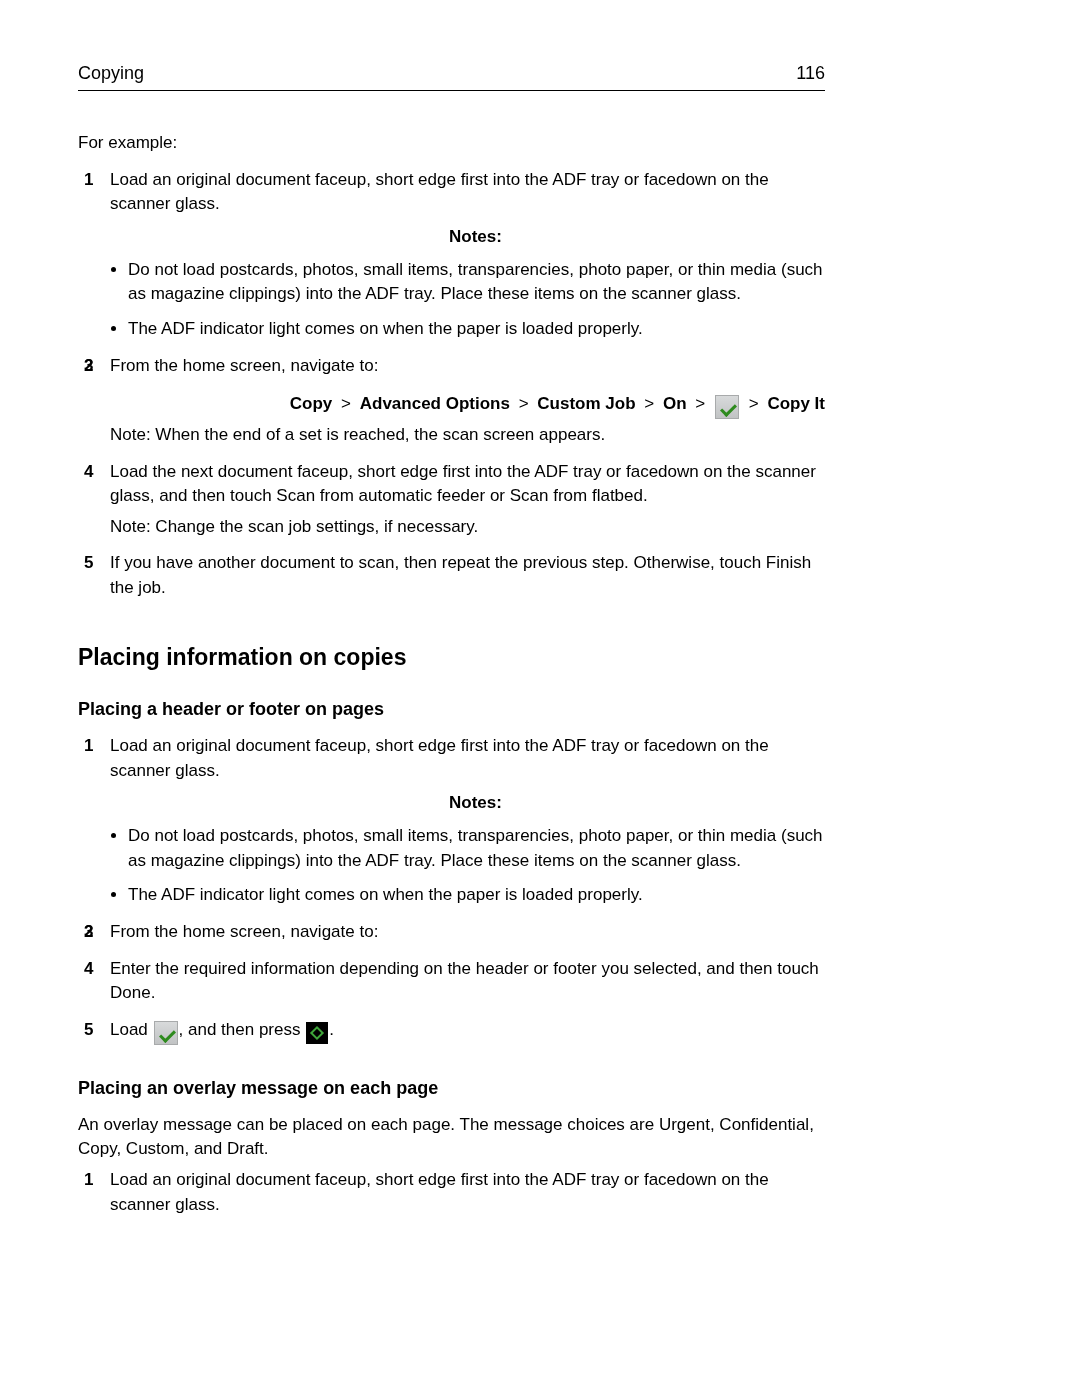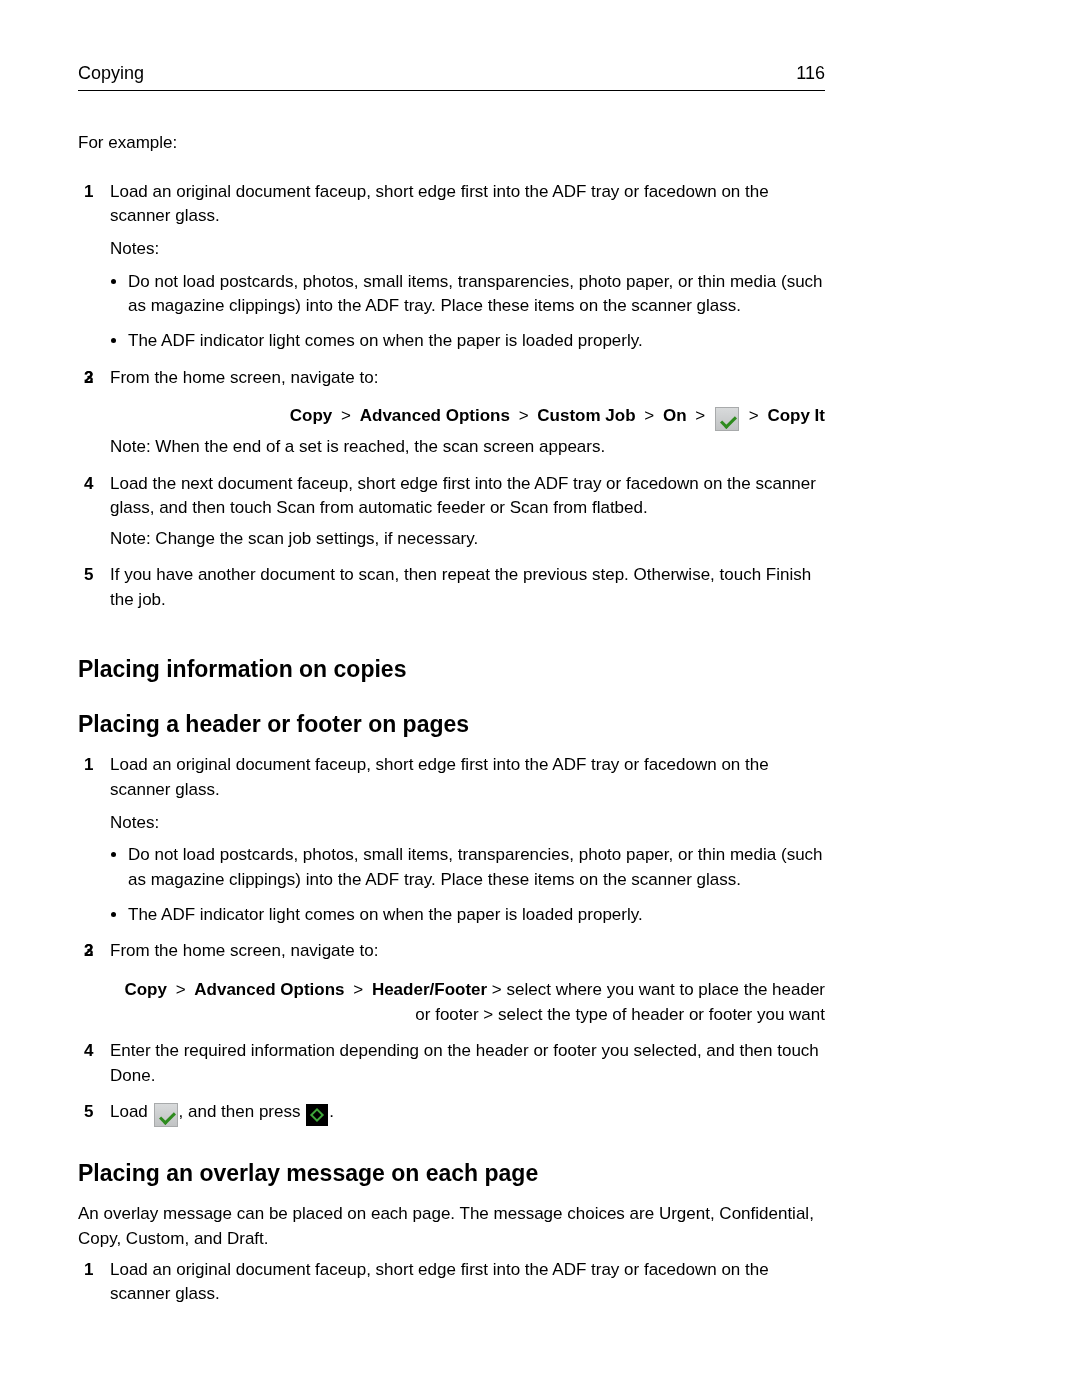--- a/index.html
+++ b/index.html
@@ -19,40 +19,41 @@
   .page-header {
     display: flex;
     justify-content: space-between;
     align-items: baseline;
     border-bottom: 1px solid #000;
     padding-bottom: 4px;
     margin-bottom: 40px;
     font-size: 18px;
   }
   p { margin: 6px 0; }
-  .for-example { margin-top: 6px; margin-bottom: 24px; }
+  .for-example { margin-top: 6px; margin-bottom: 12px; }
   ol.steps {
     list-style: none;
     padding: 0;
     margin: 0;
   }
   ol.steps > li {
     position: relative;
     padding-left: 32px;
     margin-bottom: 12px;
   }
   ol.steps > li > .num {
     position: absolute;
     left: 6px;
     top: 0;
     font-weight: bold;
   }
   .notes-label {
-    font-weight: normal;
-    margin: 8px 0 8px 0;
+    font-weight: bold;
+    margin: 8px 0 8px 16px;
+    text-align: center;
   }
   ul.bullets {
     margin: 4px 0 10px 18px;
     padding: 0;
   }
   ul.bullets li {
     margin: 4px 0 10px 0;
     list-style: disc;
   }
   .crumb-block {
@@ -68,21 +69,21 @@
   }
   .note-line {
     margin: 6px 0 6px 0;
   }
   h1.section-title {
     font-size: 23px;
     font-weight: bold;
     margin: 40px 0 22px 0;
   }
   h2.subsection {
-    font-size: 23px;
+    font-size: 18px;
     font-weight: bold;
     margin: 20px 0 12px 0;
   }
   .icon-check {
     display: inline-block;
     width: 22px;
     height: 22px;
     background: linear-gradient(#d8dadb,#c1c3c4);
     vertical-align: middle;
     position: relative;
@@ -200,27 +201,20 @@
       </ul>
     </li>
 
     <li>
       <span class="num">2</span>
     </li>
 
     <li>
       <span class="num">3</span>
       <span>From the home screen, navigate to:</span>
-      <div class="crumb-block" style="margin-bottom:0;">
-        <span class="crumb">Copy</span>
-        <span class="sep">&gt;</span>
-        <span class="crumb">Advanced Options</span>
-        <span class="sep">&gt;</span>
-        <span class="crumb">Header/Footer</span><span> &gt; select where you want to place the header or footer &gt; select the type of header or footer you want</span>
-      </div>
     </li>
 
     <li>
       <span class="num">4</span>
       <span>Enter the required information depending on the header or footer you selected, and then touch </span><span class="inline-bold">Done</span><span>.</span>
     </li>
 
     <li>
       <span class="num">5</span>
       <span>Load </span>

